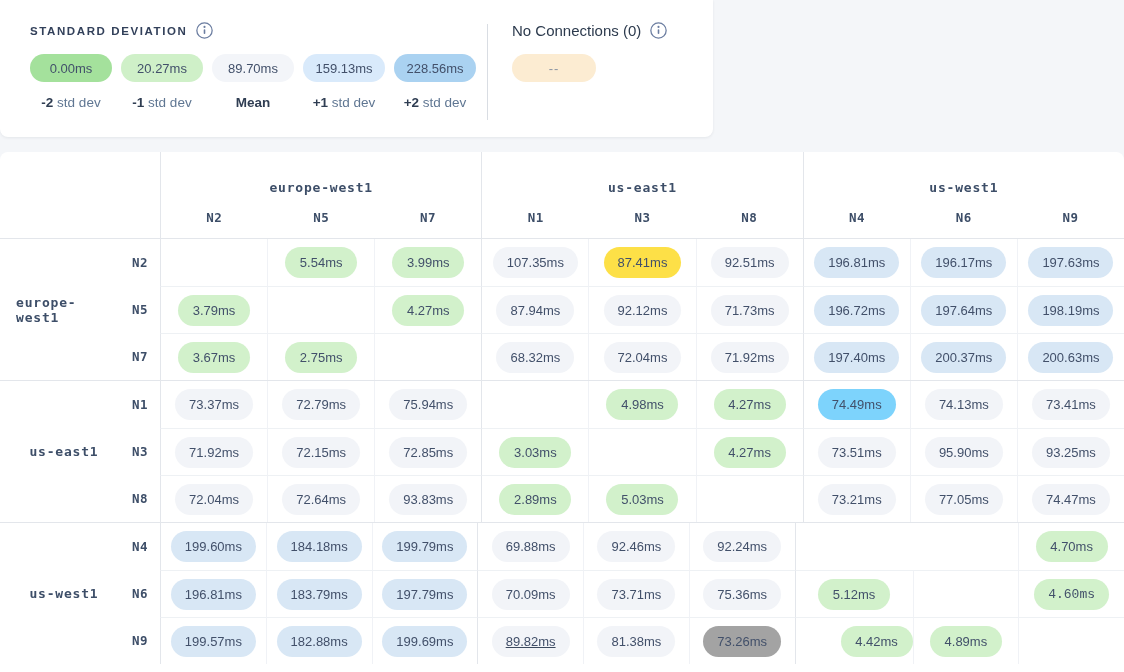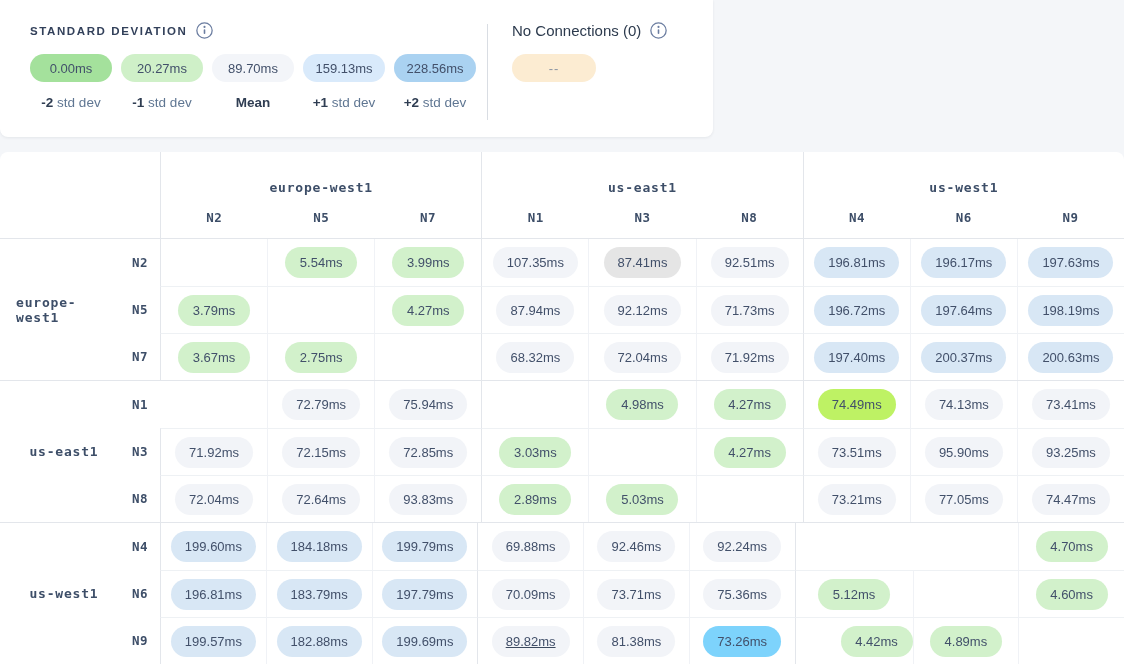--- a/index.html
+++ b/index.html
@@ -181,21 +181,21 @@
         <div class="dcell" style="grid-area: 1 / 4;">
           <span class="pill" style="background: rgb(210, 241, 203);">5.54ms</span>
         </div>
         <div class="dcell" style="grid-area: 1 / 5;">
           <span class="pill" style="background: rgb(210, 241, 203);">3.99ms</span>
         </div>
         <div class="dcell sep-strong" style="grid-area: 1 / 6;">
           <span class="pill" style="background: rgb(242, 244, 248);">107.35ms</span>
         </div>
         <div class="dcell" style="grid-area: 1 / 7;">
-          <span class="pill" style="background: #e5e5e5;">87.41ms</span>
+          <span class="pill" style="background: #fde047;">87.41ms</span>
         </div>
         <div class="dcell" style="grid-area: 1 / 8;">
           <span class="pill" style="background: rgb(242, 244, 248);">92.51ms</span>
         </div>
         <div class="dcell sep-strong" style="grid-area: 1 / 9;">
           <span class="pill" style="background: rgb(216, 231, 245);">196.81ms</span>
         </div>
         <div class="dcell" style="grid-area: 1 / 10;">
           <span class="pill" style="background: rgb(216, 231, 245);">196.17ms</span>
         </div>
@@ -251,35 +251,38 @@
         <div class="dcell row-sep" style="grid-area: 3 / 10;">
           <span class="pill" style="background: rgb(216, 231, 245);">200.37ms</span>
         </div>
         <div class="dcell row-sep" style="grid-area: 3 / 11;">
           <span class="pill" style="background: rgb(216, 231, 245);">200.63ms</span>
         </div>
       </div>
       <div class="m-group">
         <div class="region-cell mono-label">us-east1</div>
         <div class="node-cell mono-label" style="grid-row: 1;">N1</div>
+        <div class="dcell sep-strong" style="grid-area: 1 / 3;">
+          <span class="pill" style="background: rgb(242, 244, 248);">73.37ms</span>
+        </div>
         <div class="dcell" style="grid-area: 1 / 4;">
           <span class="pill" style="background: rgb(242, 244, 248);">72.79ms</span>
         </div>
         <div class="dcell" style="grid-area: 1 / 5;">
           <span class="pill" style="background: rgb(242, 244, 248);">75.94ms</span>
         </div>
         <div class="dcell sep-strong" style="grid-area: 1 / 6;"></div>
         <div class="dcell" style="grid-area: 1 / 7;">
           <span class="pill" style="background: rgb(210, 241, 203);">4.98ms</span>
         </div>
         <div class="dcell" style="grid-area: 1 / 8;">
           <span class="pill" style="background: rgb(210, 241, 203);">4.27ms</span>
         </div>
         <div class="dcell sep-strong" style="grid-area: 1 / 9;">
-          <span class="pill" style="background: #bef264; text-align: center;">74.49ms</span>
+          <span class="pill" style="background: #7dd3fc; text-align: center;">74.49ms</span>
         </div>
         <div class="dcell" style="grid-area: 1 / 10;">
           <span class="pill" style="background: rgb(242, 244, 248);">74.13ms</span>
         </div>
         <div class="dcell" style="grid-area: 1 / 11;">
           <span class="pill" style="background: rgb(242, 244, 248);">73.41ms</span>
         </div>
         <div class="node-cell mono-label" style="grid-row: 2;">N3</div>
         <div class="dcell sep-strong row-sep" style="grid-area: 2 / 3;">
           <span class="pill" style="background: rgb(242, 244, 248);">71.92ms</span>
@@ -374,41 +377,41 @@
         <div class="dcell row-sep" style="grid-area: 2 / 7;">
           <span class="pill" style="background: rgb(242, 244, 248);">73.71ms</span>
         </div>
         <div class="dcell row-sep" style="grid-area: 2 / 8;">
           <span class="pill" style="background: rgb(242, 244, 248);">75.36ms</span>
         </div>
         <div class="dcell sep-strong row-sep" style="grid-area: 2 / 9;">
           <span class="pill" style="background: rgb(210, 241, 203);">5.12ms</span>
         </div>
         <div class="dcell row-sep" style="grid-area: 2 / 10;"></div>
-        <div class="dcell row-sep" style="grid-area: 2 / 11;">
+        <div class="dcell row-sep" style="grid-area: 2 / 11; font-family: Liberation Mono, monospace;">
           <span class="pill" style="background: rgb(210, 241, 203);">4.60ms</span>
         </div>
         <div class="node-cell mono-label" style="grid-row: 3;">N9</div>
         <div class="dcell sep-strong row-sep" style="grid-area: 3 / 3;">
           <span class="pill" style="background: rgb(216, 231, 245); text-align: right;">199.57ms</span>
         </div>
         <div class="dcell row-sep" style="grid-area: 3 / 4;">
           <span class="pill" style="background: rgb(216, 231, 245);">182.88ms</span>
         </div>
         <div class="dcell row-sep" style="grid-area: 3 / 5;">
           <span class="pill" style="background: rgb(216, 231, 245);">199.69ms</span>
         </div>
         <div class="dcell sep-strong row-sep" style="grid-area: 3 / 6; text-decoration: underline;">
           <span class="pill" style="background: rgb(242, 244, 248);">89.82ms</span>
         </div>
         <div class="dcell row-sep" style="grid-area: 3 / 7;">
           <span class="pill" style="background: rgb(242, 244, 248);">81.38ms</span>
         </div>
         <div class="dcell row-sep" style="grid-area: 3 / 8;">
-          <span class="pill" style="background: #7dd3fc;">73.26ms</span>
+          <span class="pill" style="background: #a3a3a3;">73.26ms</span>
         </div>
         <div class="dcell sep-strong row-sep" style="grid-area: 3 / 9; padding-left: 45px;">
           <span class="pill" style="background: rgb(210, 241, 203);">4.42ms</span>
         </div>
         <div class="dcell row-sep" style="grid-area: 3 / 10;">
           <span class="pill" style="background: rgb(210, 241, 203);">4.89ms</span>
         </div>
         <div class="dcell row-sep" style="grid-area: 3 / 11;"></div>
       </div>
     </div>

